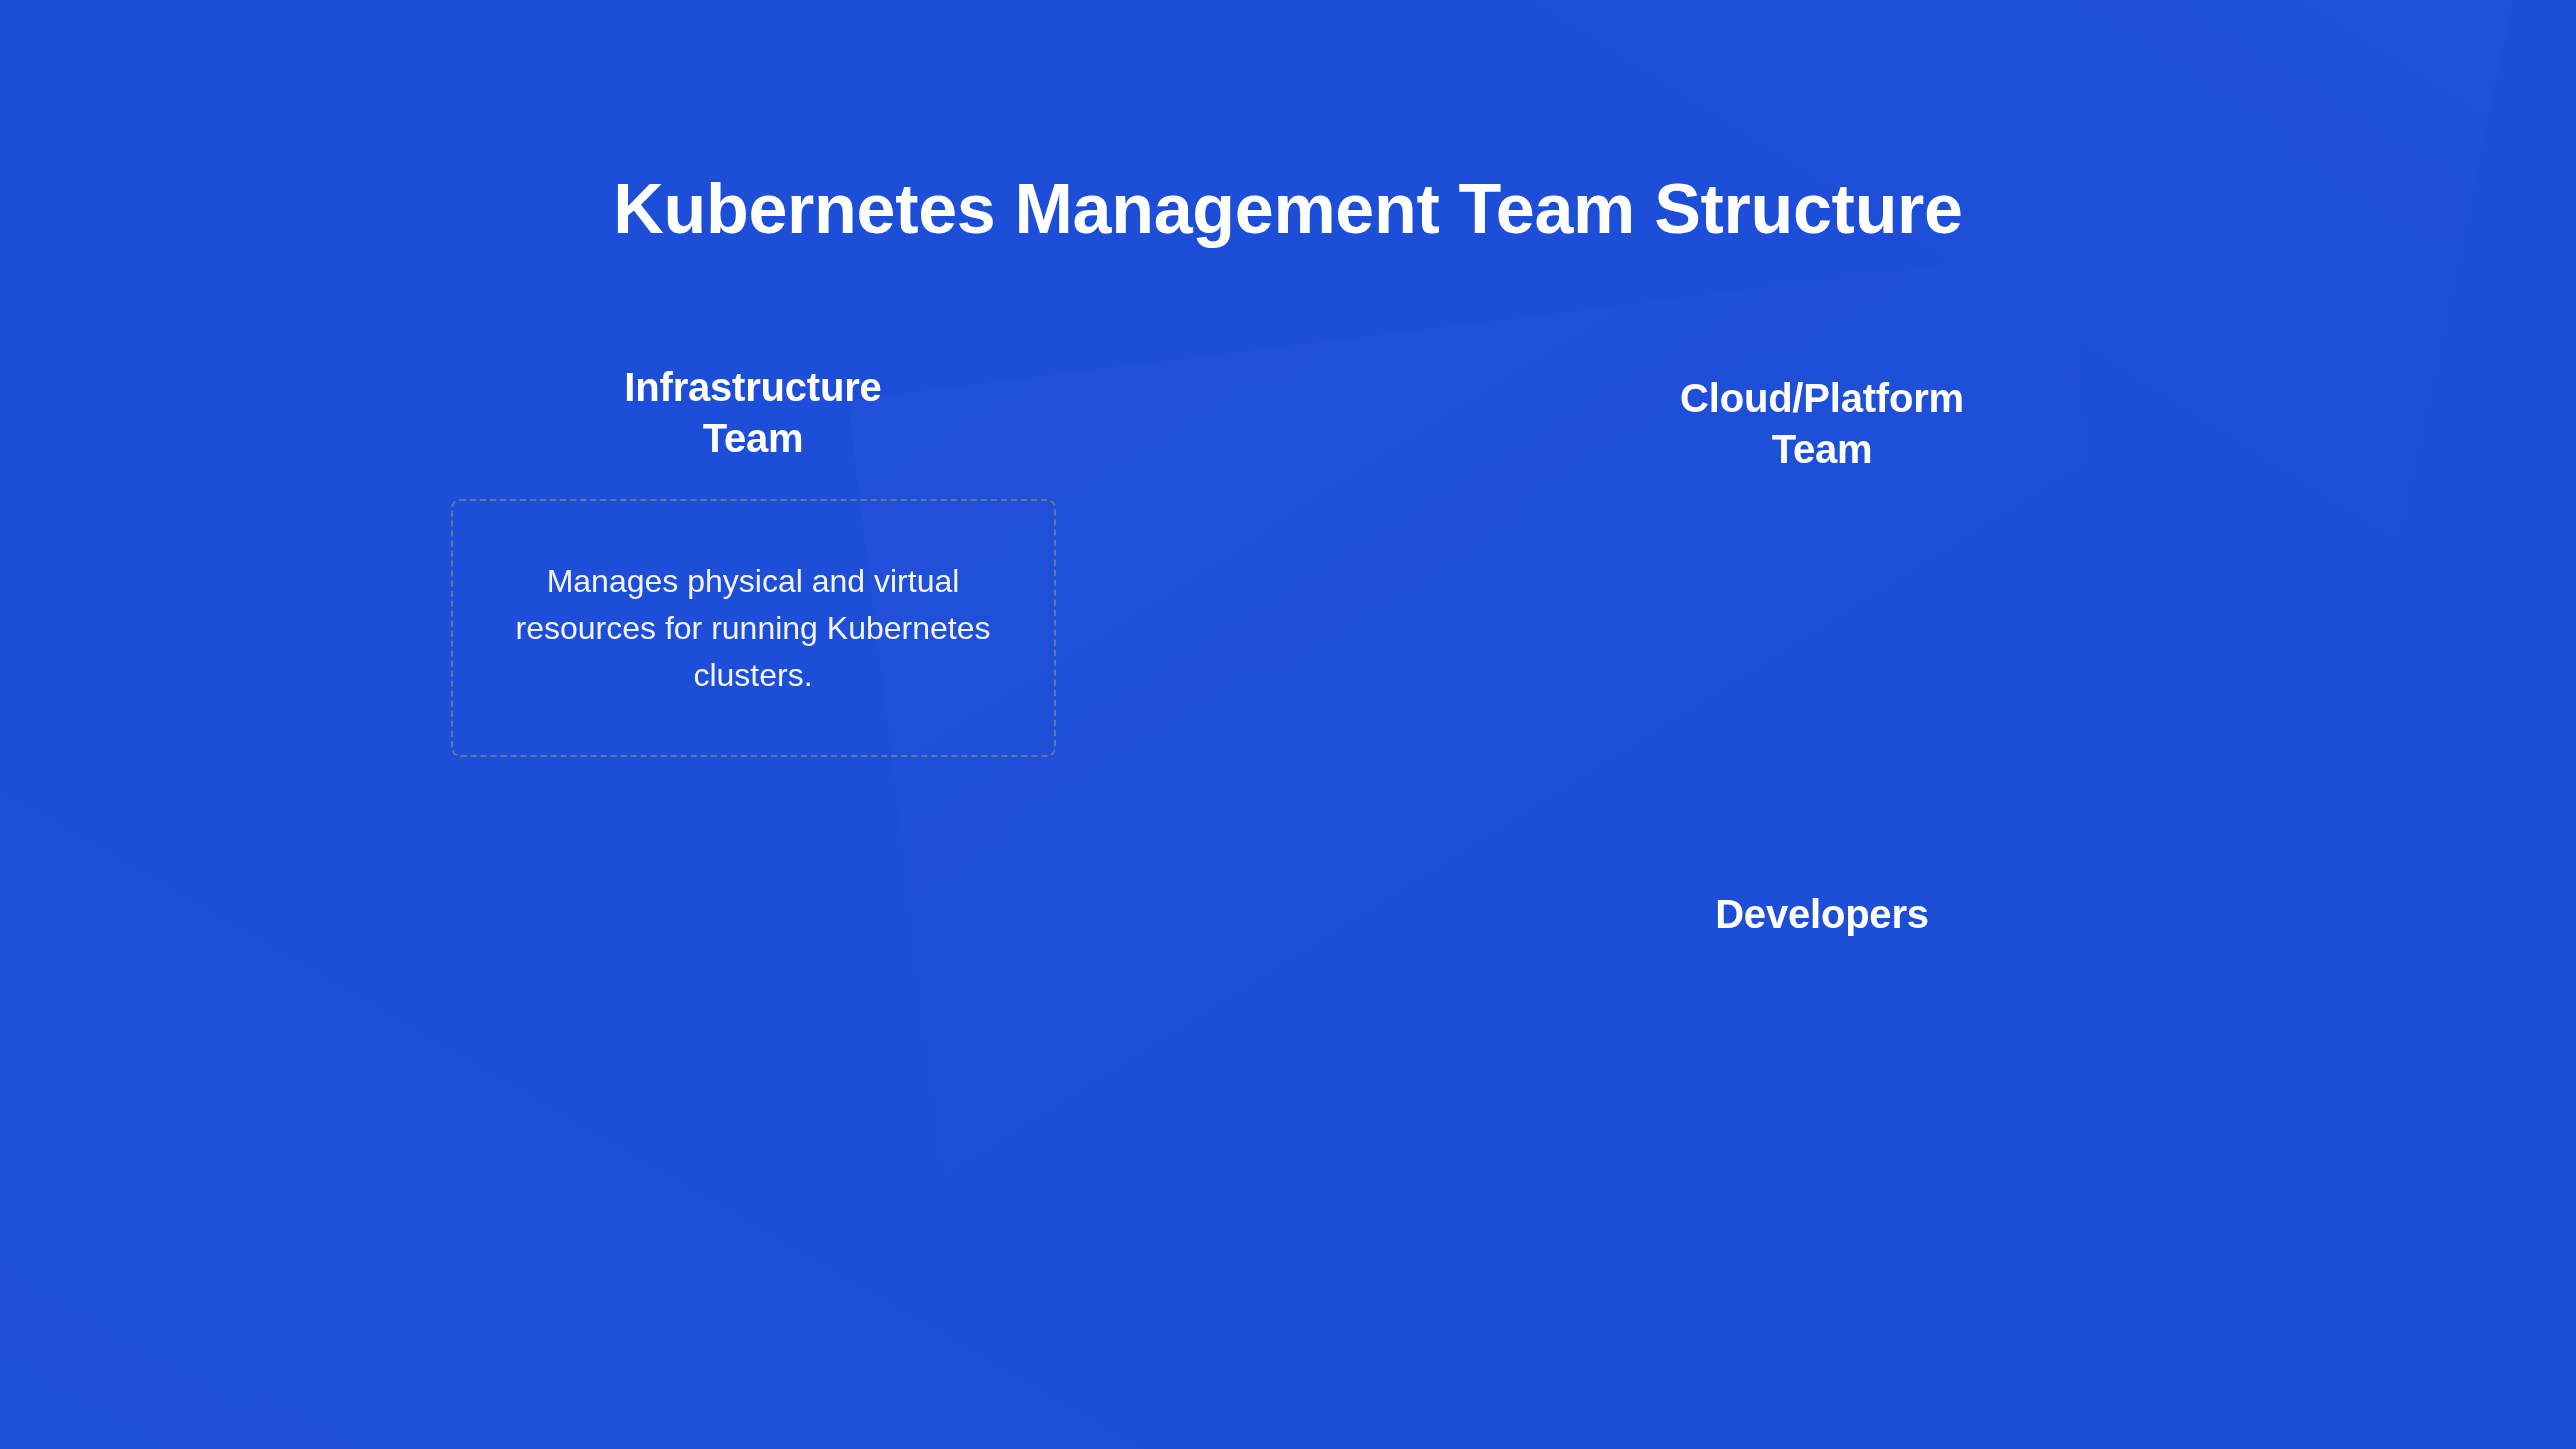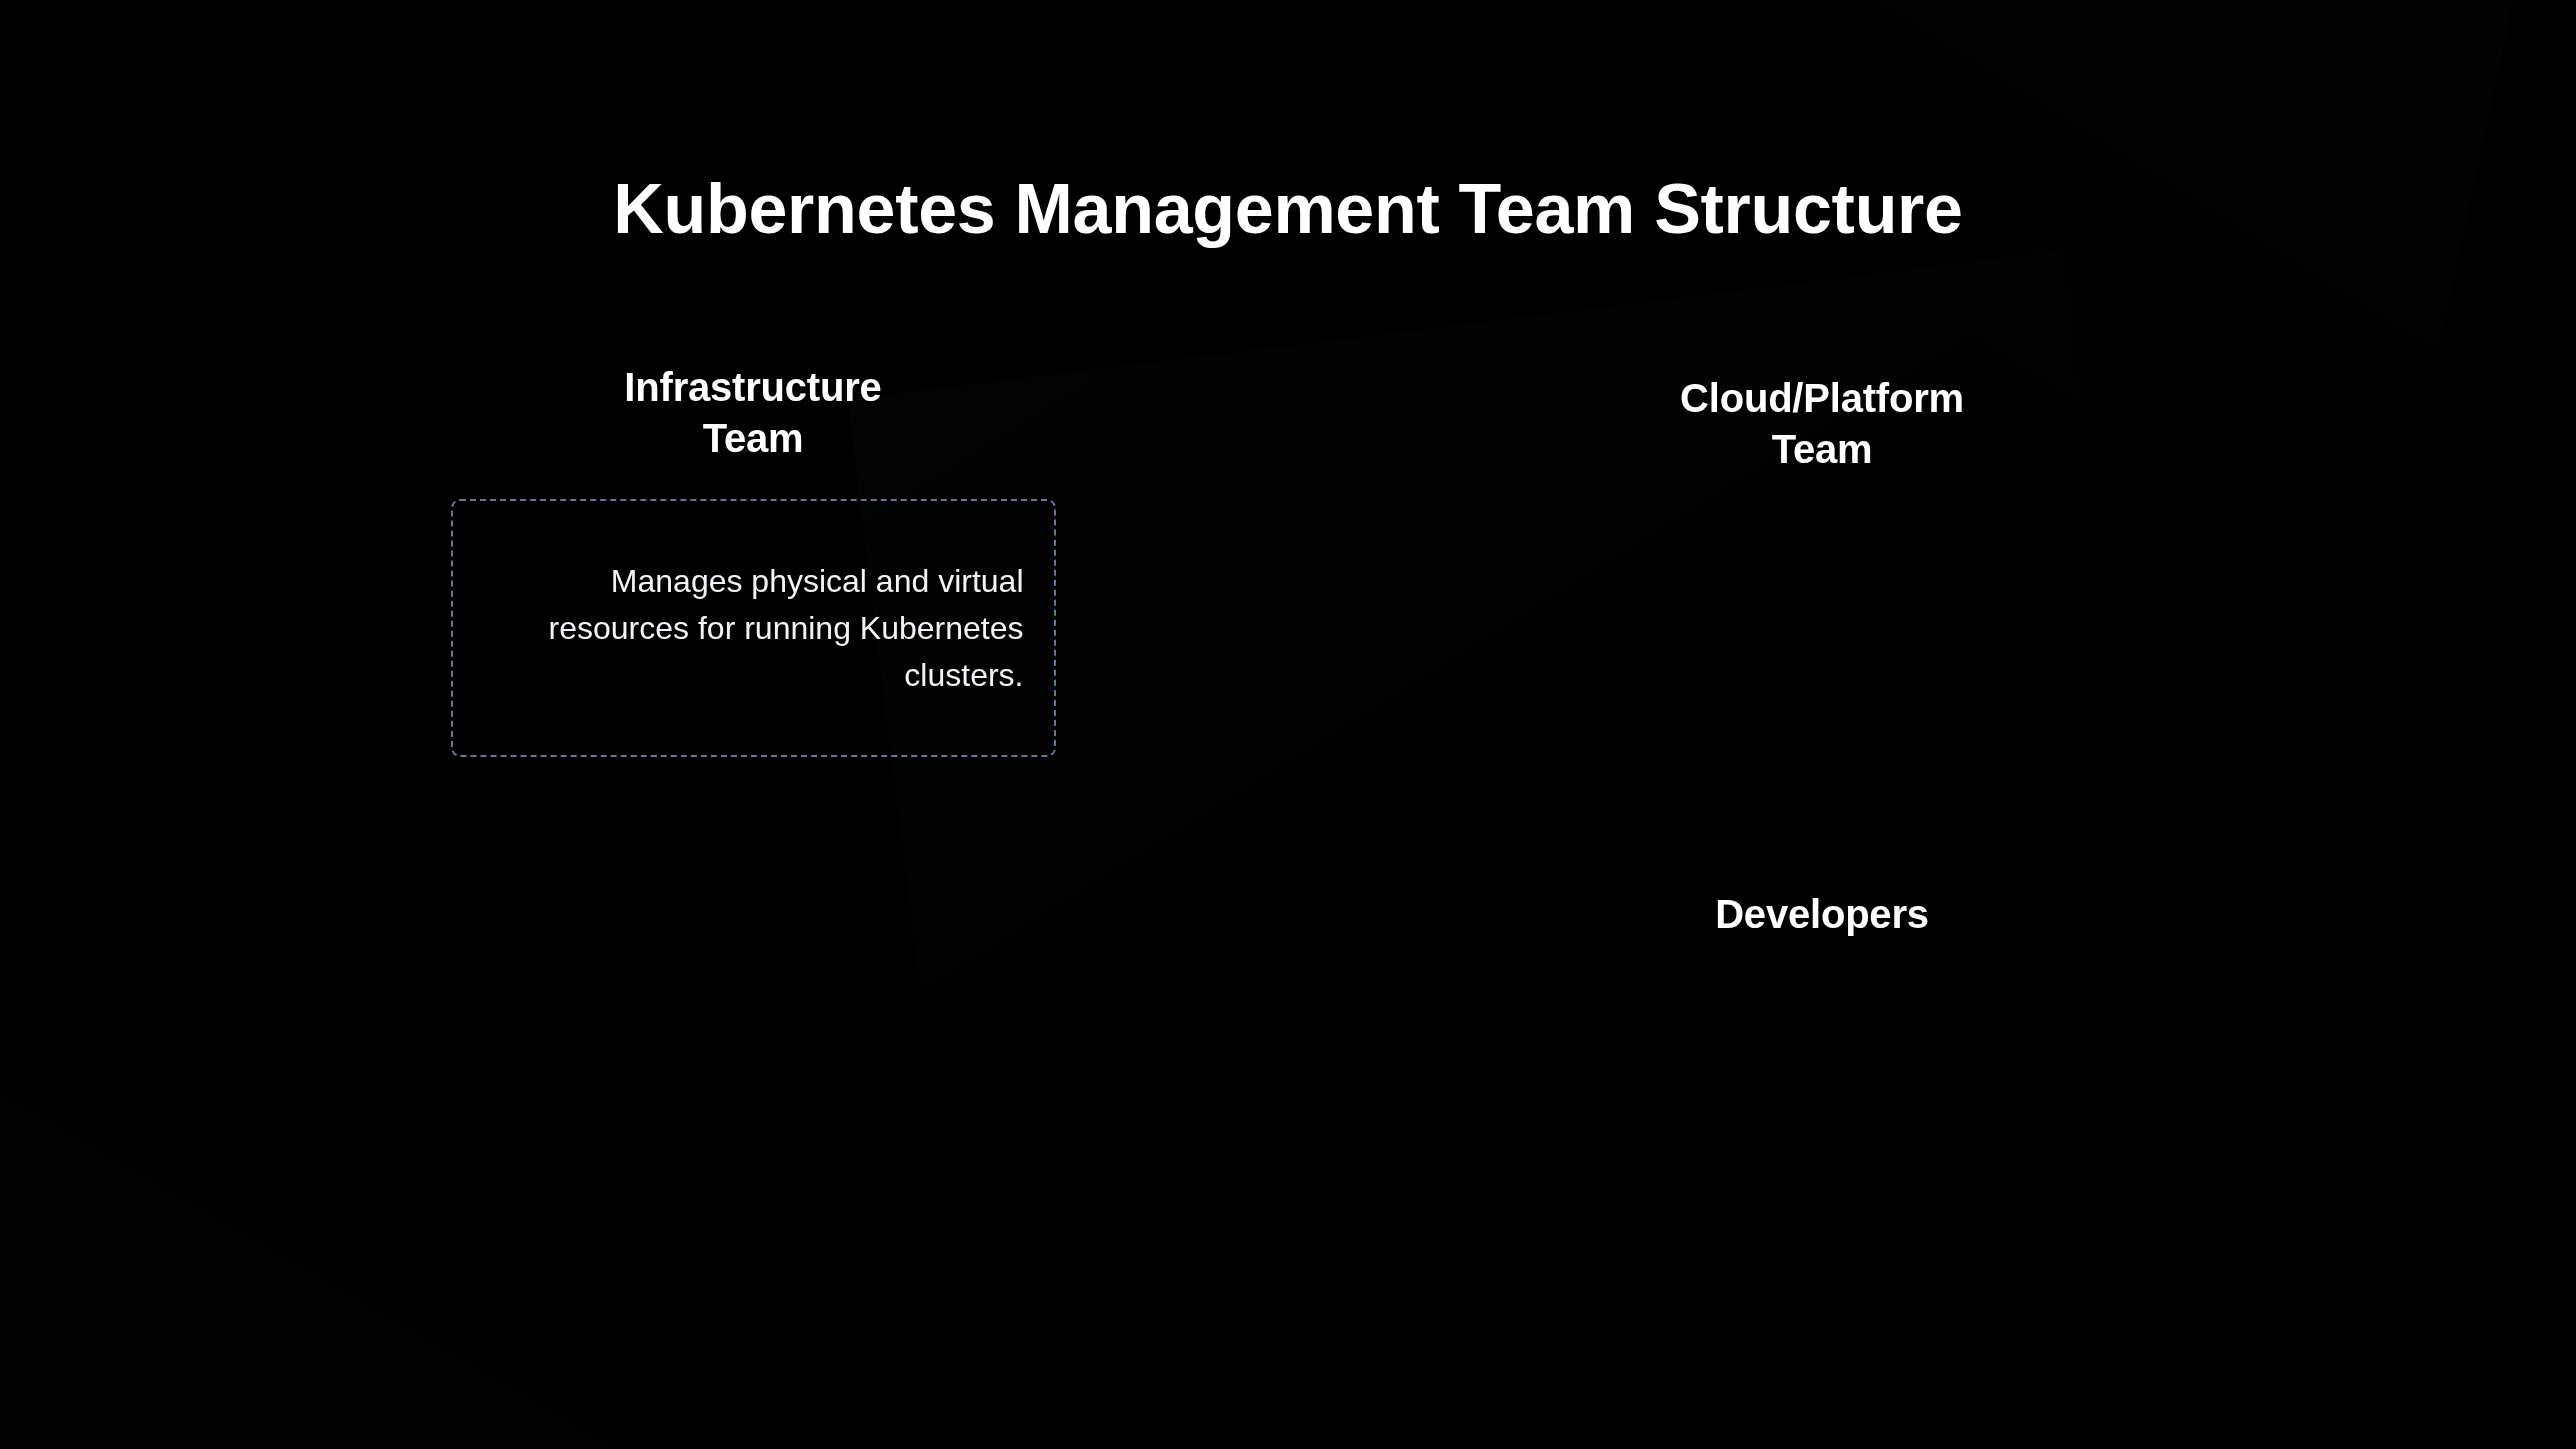--- a/index.html
+++ b/index.html
@@ -4,21 +4,21 @@
 <style>
   html, body {
     margin: 0;
     padding: 0;
     background: #0d2d5c;
   }
   #slide {
     position: relative;
     width: 2576px;
     height: 1449px;
-    background: #000000;
+    background: #1d4ed8;
     overflow: hidden;
     font-family: "Liberation Sans", sans-serif;
   }
   
   .bg-shape {
     position: absolute;
     pointer-events: none;
   }
   .bg-shape-a {
     left: 902px; top: 322px;
@@ -83,21 +83,21 @@
     align-items: center;
     justify-content: center;
     padding: 11.6px 30px;
   }
   .q-tl .desc-box, .q-tr .desc-box { margin-top: 35px; }
   .q-bl .desc-box { margin-top: 33px; }
   .q-br .desc-box { margin-top: 33px; }
 
   .desc-text {
     width: 100%;
-    text-align: right;
+    text-align: center;
     color: #f2f4f7;
     font-size: 32px;
     font-weight: 400;
     line-height: 1.47;
   }
 </style>
 </head>
 <body>
 
 <div id="slide">

